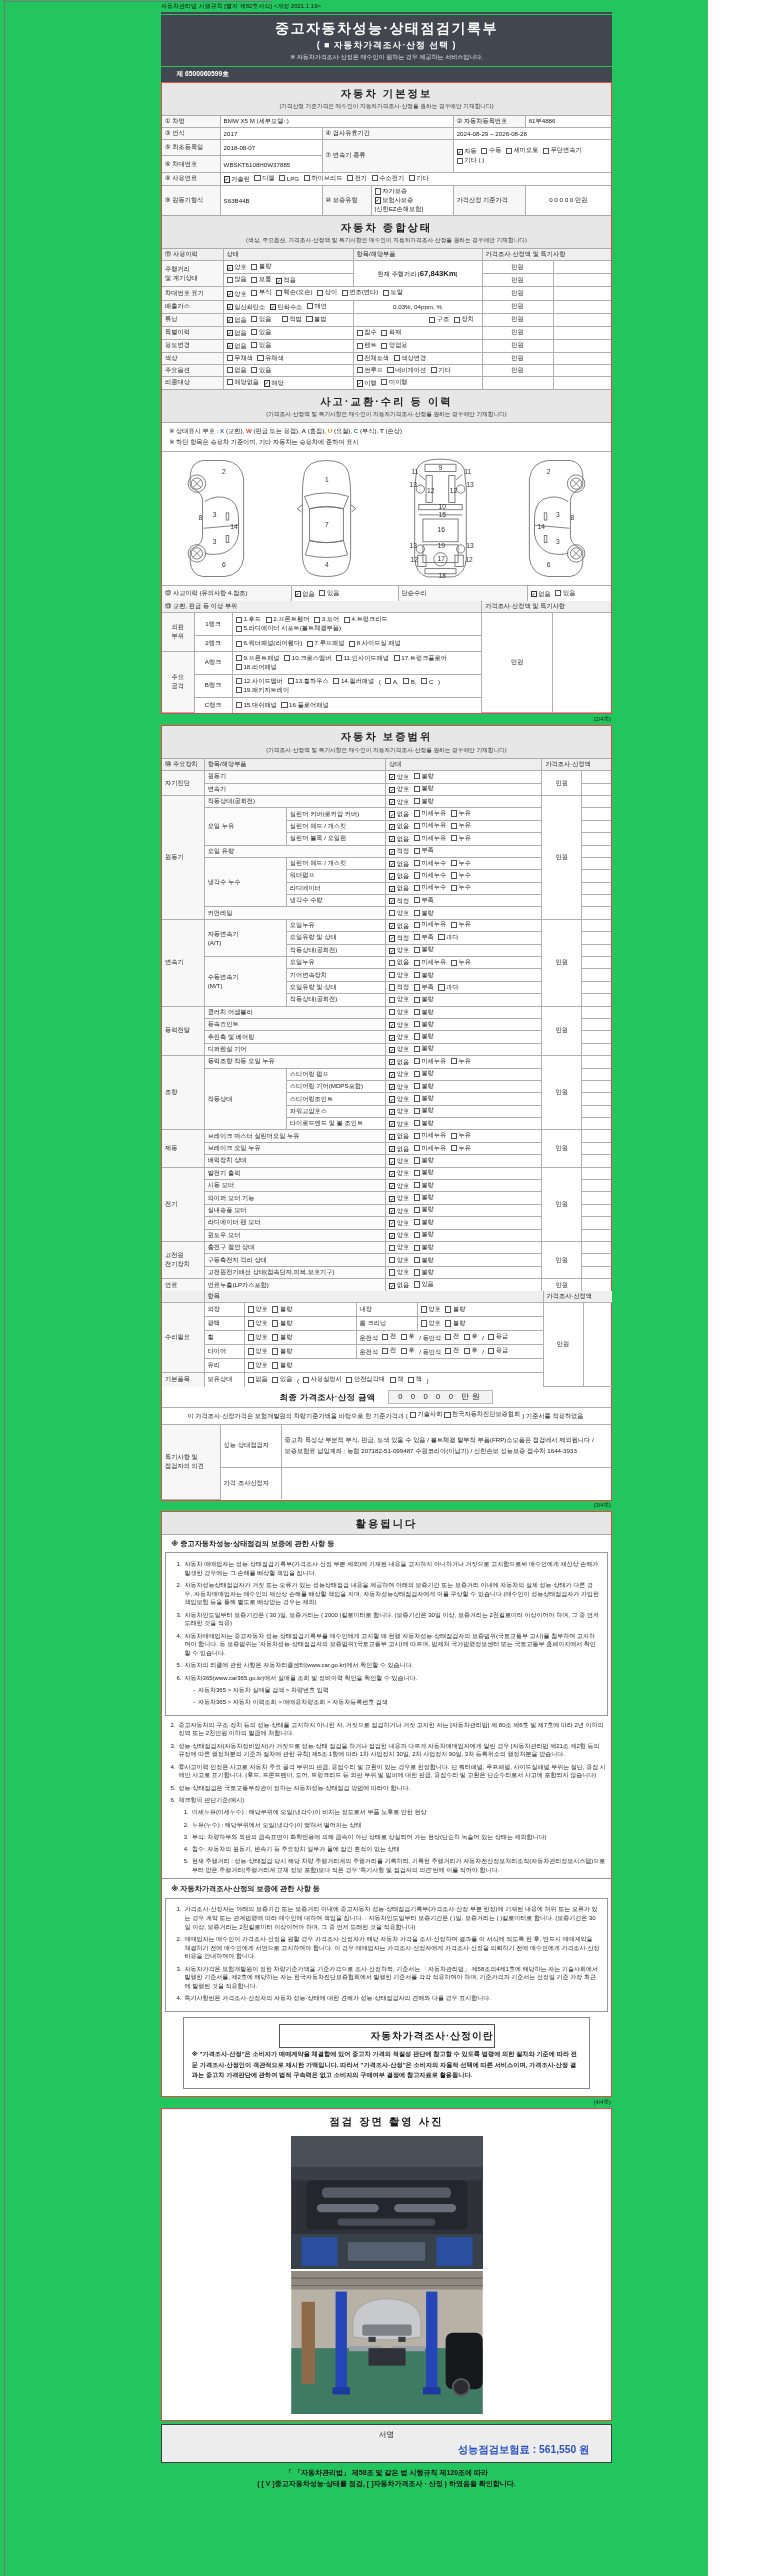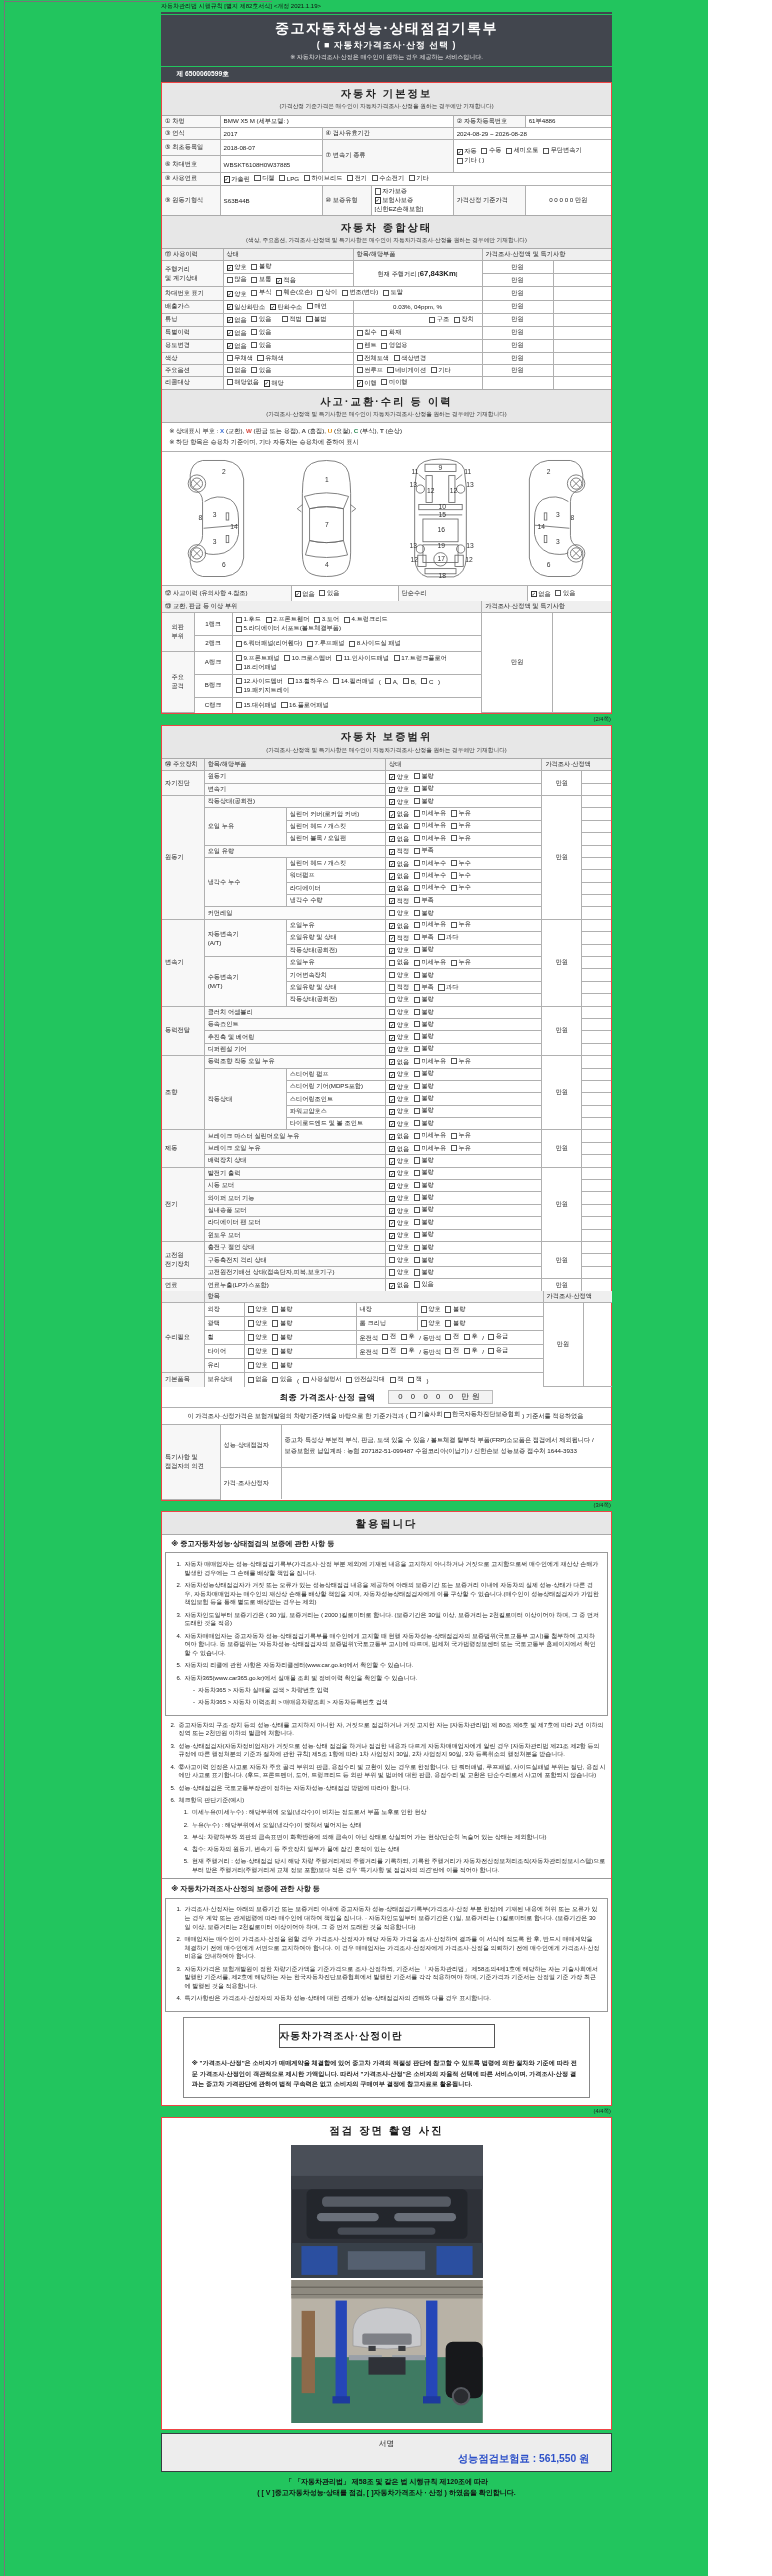--- a/index.html
+++ b/index.html
@@ -60,21 +60,21 @@
   .dtable td { height:12.4px; padding:0.5px 3.1px; }
 
   .nitem { display:flex; font-size:6px; line-height:1.45; margin:3.6px 0; }
   .nnum { flex:0 0 11.3px; text-align:right; padding-right:3.1px; }
   .nitem.sub { margin-left:13.4px; }
   .nbox { border:0.5px solid #999; padding:3.1px 7.2px 4.1px; margin:0 3.1px 5.2px; }
   .nh { font-size:7.2px; font-weight:bold; padding:4.1px 5.2px 3.1px 9.3px; }
   .ndivider { border-top:0.5px solid #999; margin:2.1px 0 1px; }
 
   .pricebox-outer { border:0.5px solid #888; margin:4.1px 20.6px 7.2px; padding:5.2px 8.2px 7.2px; }
-  .pricebox-title { border:0.5px solid #555; width:216px; margin:1px auto 10px; text-align:left; font-size:9.8px; font-weight:bold; padding:4.6px 0; letter-spacing:1px; }
+  .pricebox-title { border:0.5px solid #555; width:216px; margin:1px auto 1px; text-align:right; font-size:9.8px; font-weight:bold; padding:4.6px 0; letter-spacing:1px; }
   .pricebox-text { font-size:6.2px; line-height:1.7; font-weight:bold; color:#222; }
 
   .phototitle { text-align:center; font-size:10.3px; font-weight:bold; letter-spacing:2.1px; padding:6.2px 0 5.2px; }
   .photo { width:192px; margin:2.1px auto; display:block; }
 
   .signbox { border:1px solid #3a3d42; background:#ededed; margin-top:3.1px; padding:4.1px 0 5.2px; }
   .signlabel { text-align:center; font-size:7.7px; color:#222; }
   .insurance { text-align:right; padding-right:21.6px; margin-top:3.1px; font-size:10.3px; font-weight:bold; color:#2d51c9; }
 
   .footer { text-align:center; font-size:7px; font-weight:bold; margin-top:4.1px; line-height:1.6; color:#111; }

